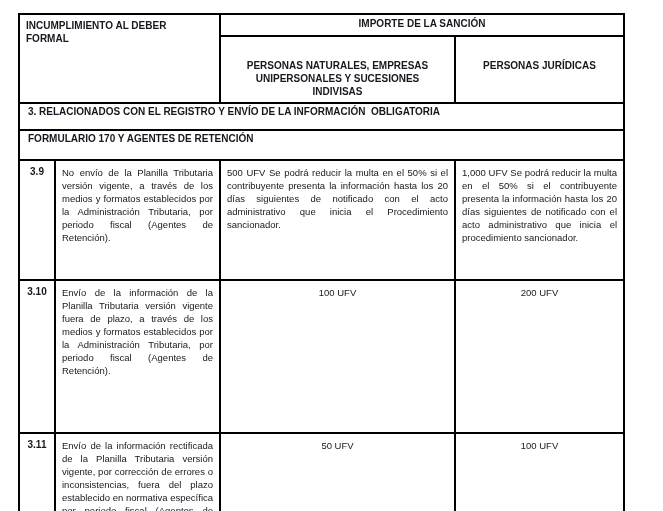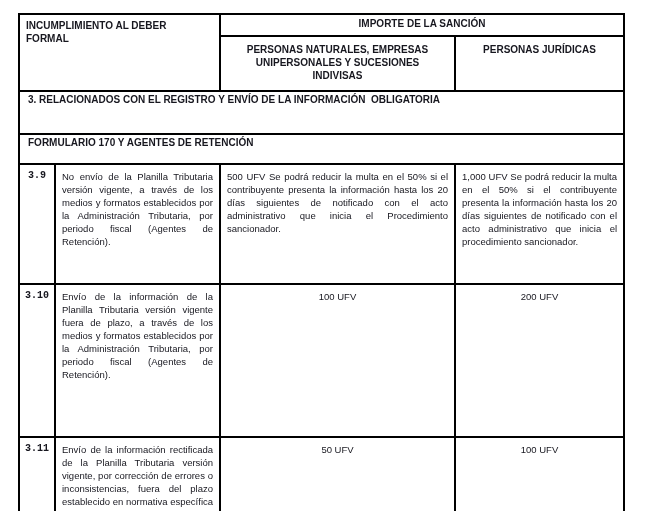--- a/index.html
+++ b/index.html
@@ -42,36 +42,35 @@
     vertical-align: top;
   }
   td.head-center-mid {
     text-align: center;
     vertical-align: middle;
     padding: 2px 15px;
   }
   td.head-center-top {
     text-align: center;
     vertical-align: top;
-    padding-top: 6px;
+    padding-top: 22px;
   }
   
   td.section {
     font-weight: bold;
     font-size: 10px;
     vertical-align: middle;
     padding: 2px 6px 2px 8px;
   }
   
   td.num {
     font-weight: bold;
     font-size: 10px;
     text-align: center;
     padding: 5px 2px;
-    font-family: Liberation Mono, monospace;
   }
   td.desc {
     font-size: 9.5px;
     line-height: 13px;
     text-align: justify;
     padding: 5px 6px 3px 6px;
   }
   td.just {
     font-size: 9.5px;
     line-height: 13px;
@@ -80,21 +79,21 @@
     border-radius: 9px;
   }
   td.val {
     font-size: 9.5px;
     line-height: 13px;
     text-align: center;
     padding: 5px 4px 3px 4px;
   }
   tr.hrow1 { height: 22px; }
   tr.hrow2 { height: 55px; }
-  tr.srow1 { height: 43px; }
+  tr.srow1 { height: 27px; }
   tr.srow2 { height: 30px; }
   tr.r39  { height: 120px; }
   tr.r310 { height: 153px; }
   tr.r311 { height: 116px; }
 </style>
 </head>
 <body>
 
 <div class="page">
   <table class="sanctions">

